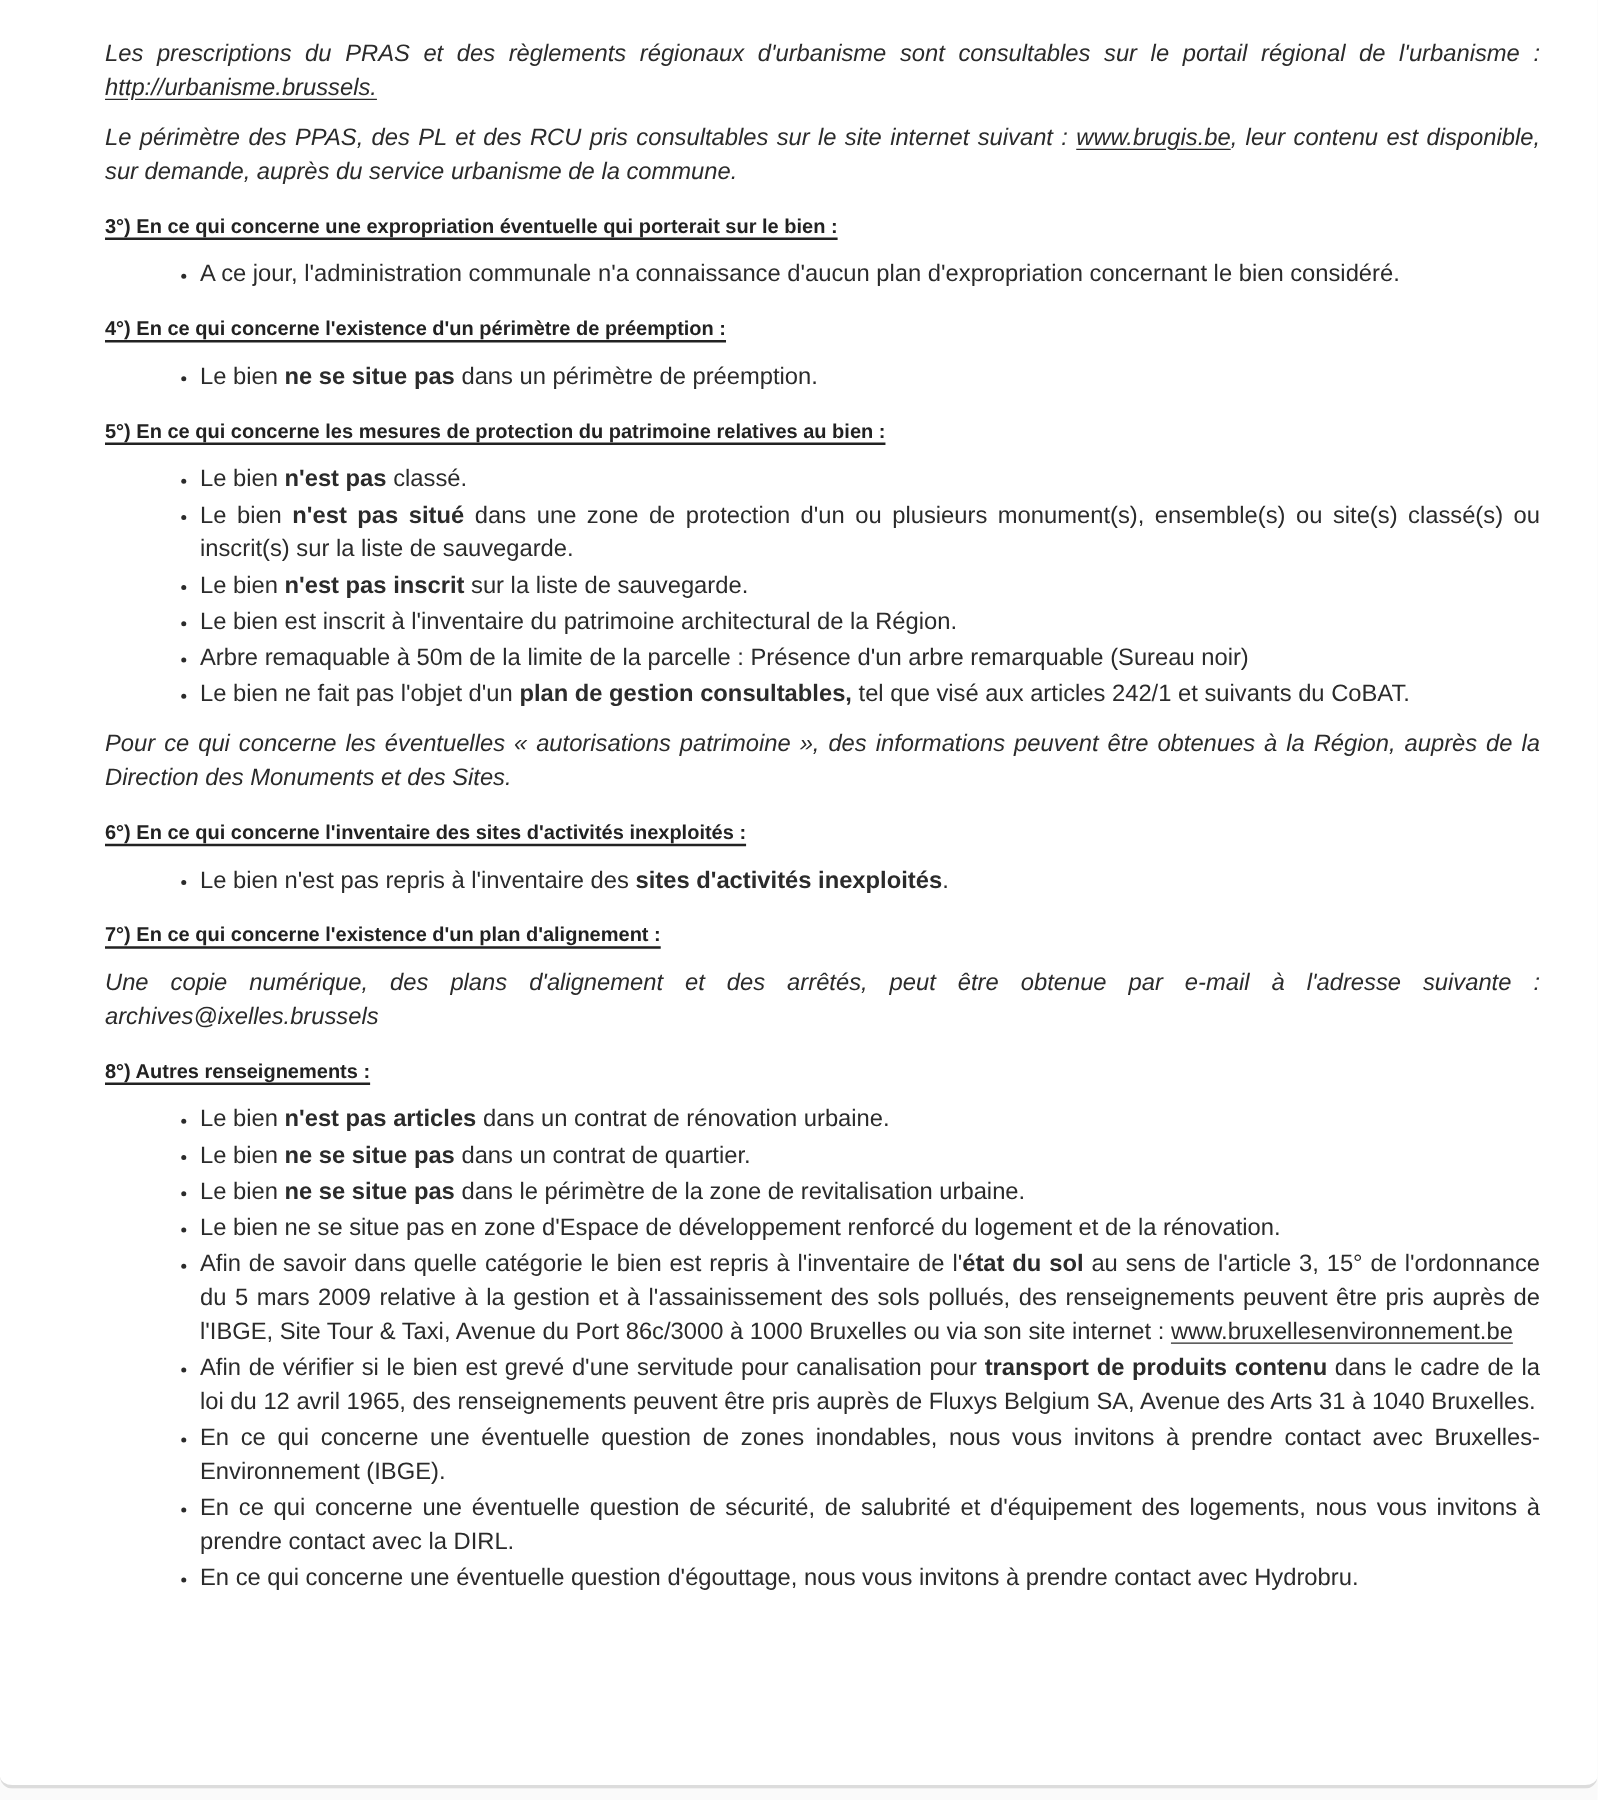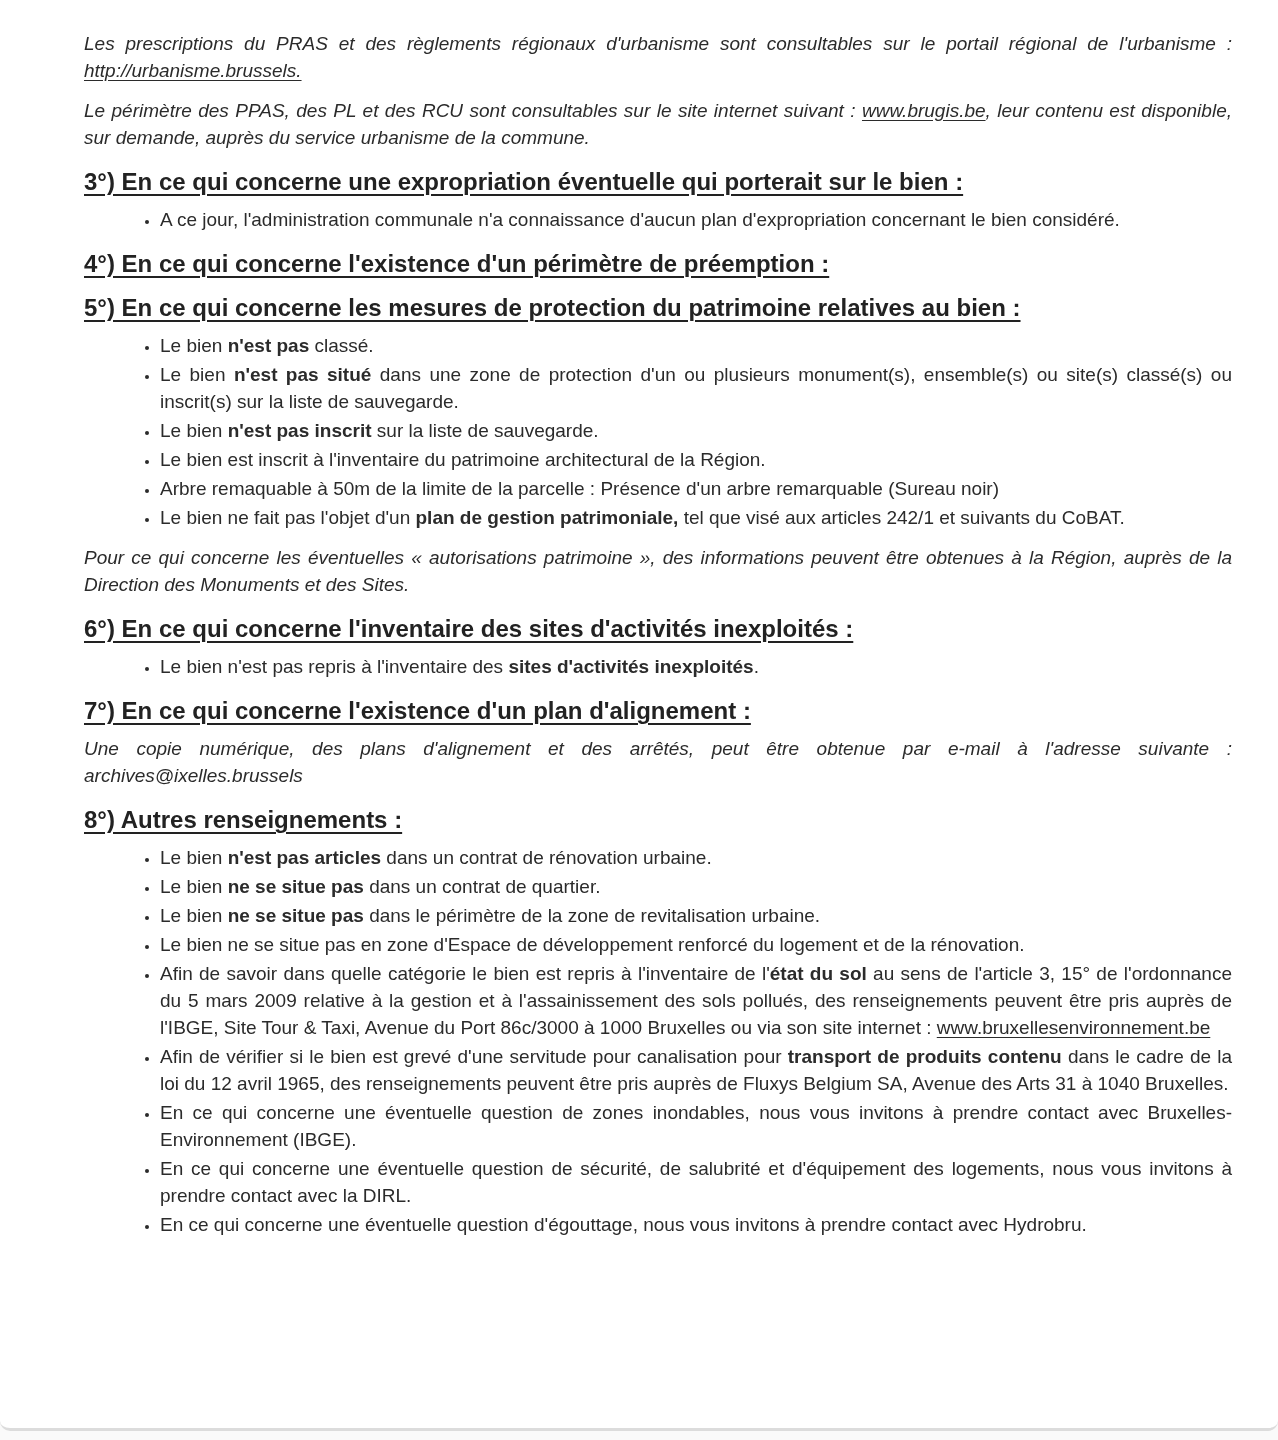--- a/index.html
+++ b/index.html
@@ -27,21 +27,21 @@
   }
   p.para {
     margin: 0 0 13px 0;
     text-align: justify;
   }
   p.italic {
     font-style: italic;
   }
   h2.heading {
     margin: 17px 0 11px 0;
-    font-size: 24px;
+    font-size: 16px;
     line-height: 27px;
     font-weight: 700;
     color: #222222;
   }
   h2.heading > span {
     text-decoration: underline;
     text-decoration-thickness: 1.5px;
     text-underline-offset: 4px;
   }
   ul.bullets {
@@ -62,34 +62,37 @@
     text-decoration: underline;
     text-underline-offset: 3px;
   }
 </style>
 </head>
 <body>
 
 <div class="page">
   <main class="doc">
       <p class="para italic"><span class="seg">Les prescriptions du PRAS et des règlements régionaux d'urbanisme sont consultables sur le portail régional de l'urbanisme : </span><span class="seg u">http://urbanisme.brussels.</span></p>
-      <p class="para italic"><span class="seg">Le périmètre des PPAS, des PL et des RCU sont consultables sur le site internet suivant : </span><span class="seg u">www.brugis.be</span><span class="seg">, leur contenu est disponible, sur demande, auprès du service urbanisme de la commune.</span></p>
+      <p class="para italic"><span class="seg">Le périmètre des PPAS, des PL et des RCU pris consultables sur le site internet suivant : </span><span class="seg u">www.brugis.be</span><span class="seg">, leur contenu est disponible, sur demande, auprès du service urbanisme de la commune.</span></p>
       <h2 class="heading"><span>3°) En ce qui concerne une expropriation éventuelle qui porterait sur le bien :</span></h2>
       <ul class="bullets">
         <li><span class="seg">A ce jour, l'administration communale n'a connaissance d'aucun plan d'expropriation concernant le bien considéré.</span></li>
       </ul>
       <h2 class="heading"><span>4°) En ce qui concerne l'existence d'un périmètre de préemption :</span></h2>
+      <ul class="bullets">
+        <li><span class="seg">Le bien </span><span class="seg b">ne se situe pas</span><span class="seg"> dans un périmètre de préemption.</span></li>
+      </ul>
       <h2 class="heading"><span>5°) En ce qui concerne les mesures de protection du patrimoine relatives au bien :</span></h2>
       <ul class="bullets">
         <li><span class="seg">Le bien </span><span class="seg b">n'est pas</span><span class="seg"> classé.</span></li>
         <li><span class="seg">Le bien </span><span class="seg b">n'est pas situé</span><span class="seg"> dans une zone de protection d'un ou plusieurs monument(s), ensemble(s) ou site(s) classé(s) ou inscrit(s) sur la liste de sauvegarde.</span></li>
         <li><span class="seg">Le bien </span><span class="seg b">n'est pas inscrit</span><span class="seg"> sur la liste de sauvegarde.</span></li>
         <li><span class="seg">Le bien est inscrit à l'inventaire du patrimoine architectural de la Région.</span></li>
         <li><span class="seg">Arbre remaquable à 50m de la limite de la parcelle : Présence d'un arbre remarquable (Sureau noir)</span></li>
-        <li><span class="seg">Le bien ne fait pas l'objet d'un </span><span class="seg b">plan de gestion patrimoniale,</span><span class="seg"> tel que visé aux articles 242/1 et suivants du CoBAT.</span></li>
+        <li><span class="seg">Le bien ne fait pas l'objet d'un </span><span class="seg b">plan de gestion consultables,</span><span class="seg"> tel que visé aux articles 242/1 et suivants du CoBAT.</span></li>
       </ul>
       <p class="para italic"><span class="seg">Pour ce qui concerne les éventuelles « autorisations patrimoine », des informations peuvent être obtenues à la Région, auprès de la Direction des Monuments et des Sites.</span></p>
       <h2 class="heading"><span>6°) En ce qui concerne l'inventaire des sites d'activités inexploités :</span></h2>
       <ul class="bullets">
         <li><span class="seg">Le bien n'est pas repris à l'inventaire des </span><span class="seg b">sites d'activités inexploités</span><span class="seg">.</span></li>
       </ul>
       <h2 class="heading"><span>7°) En ce qui concerne l'existence d'un plan d'alignement :</span></h2>
       <p class="para italic"><span class="seg">Une copie numérique, des plans d'alignement et des arrêtés, peut être obtenue par e-mail à l'adresse suivante : archives@ixelles.brussels</span></p>
       <h2 class="heading"><span>8°) Autres renseignements :</span></h2>
       <ul class="bullets">

